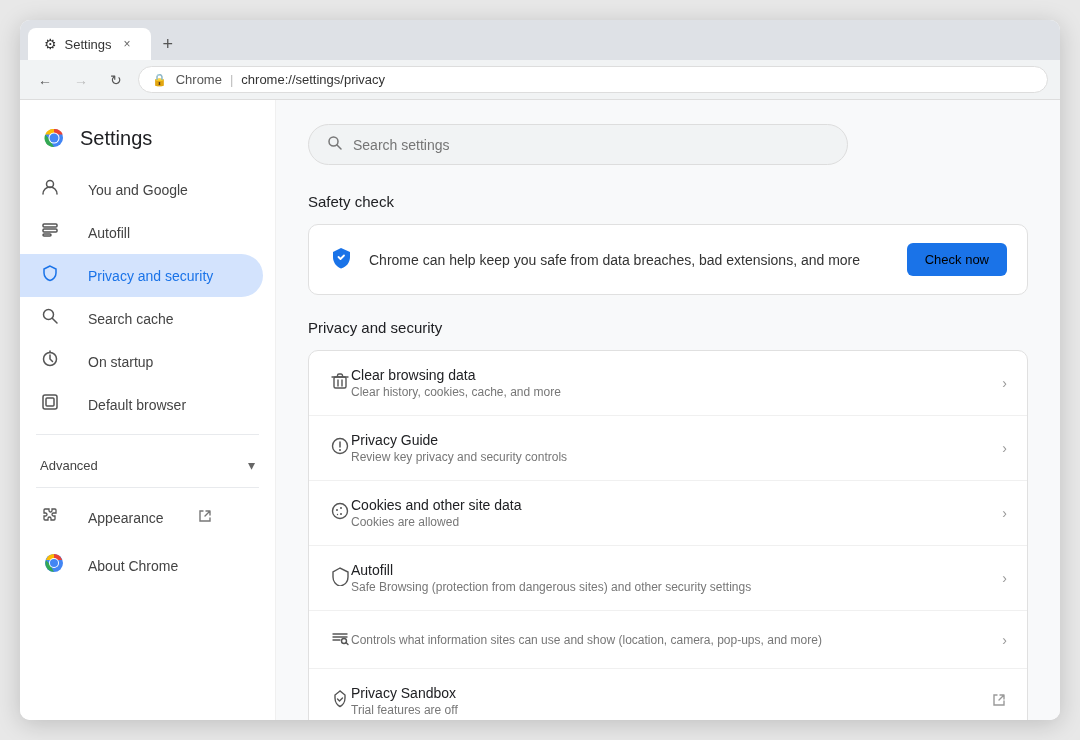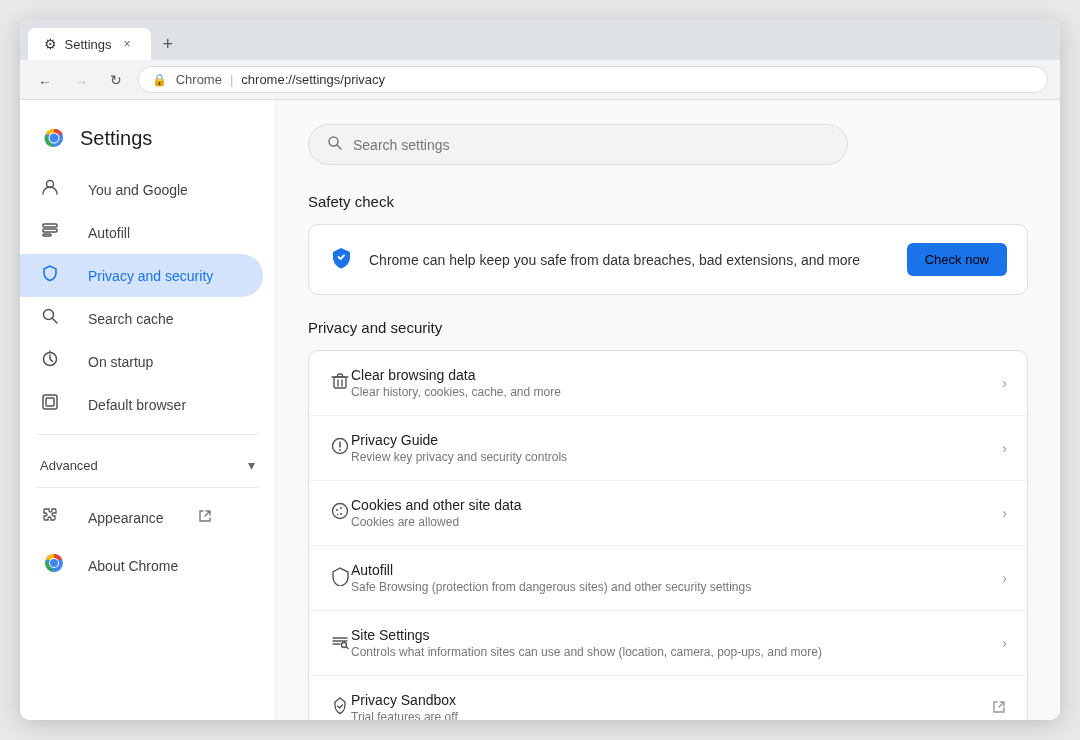--- a/index.html
+++ b/index.html
@@ -500,21 +500,20 @@
           <span class="item-icon">
             <svg width="20" height="20" viewBox="0 0 20 20" fill="none">
                 <line x1="3" y1="7" x2="17" y2="7" stroke="#555" stroke-width="1.4" stroke-linecap="round"></line>
                 <line x1="3" y1="10" x2="17" y2="10" stroke="#555" stroke-width="1.4" stroke-linecap="round"></line>
                 <line x1="3" y1="13" x2="10" y2="13" stroke="#555" stroke-width="1.4" stroke-linecap="round"></line>
                 <circle cx="14" cy="14" r="2.5" stroke="#555" stroke-width="1.4"></circle>
                 <path d="M16 15.5l2 2" stroke="#555" stroke-width="1.4" stroke-linecap="round"></path>
               </svg>
           </span>
           <div class="item-text">
-            <div class="item-title">Site Settings</div>
             <div class="item-sub">Controls what information sites can use and show (location, camera, pop-ups, and more)</div>
           </div>
           <span class="item-arrow">›</span>
         </div>
 
         <div class="settings-list-item">
           <span class="item-icon">
             <svg width="20" height="20" viewBox="0 0 20 20" fill="none">
                 <path d="M10 2L5 6v3c0 4 2.5 7.4 5 8.5 2.5-1.1 5-4.5 5-8.5V6L10 2z" stroke="#555" stroke-width="1.4" fill="none"></path>
                 <path d="M7.5 10l2 2 3-3" stroke="#555" stroke-width="1.4" stroke-linecap="round" stroke-linejoin="round"></path>

